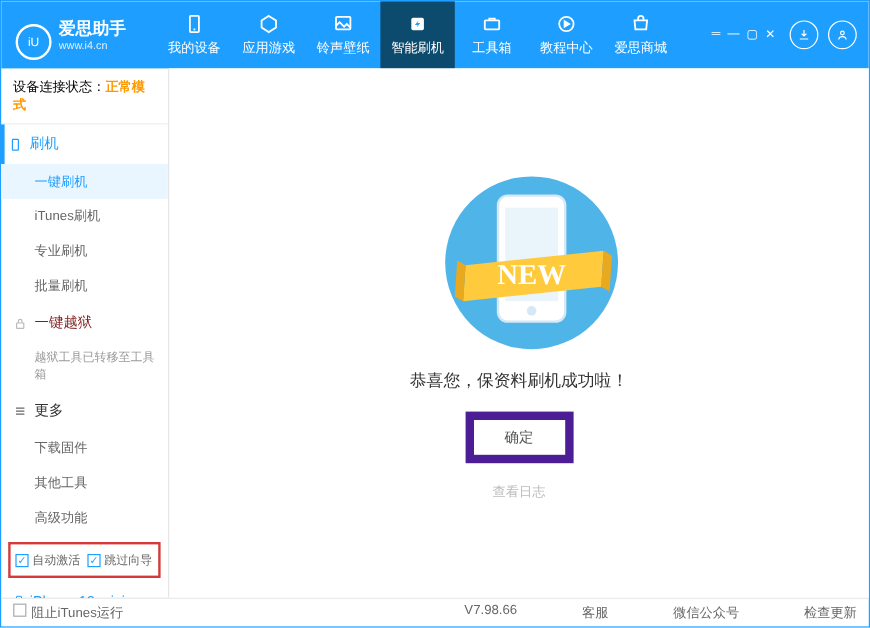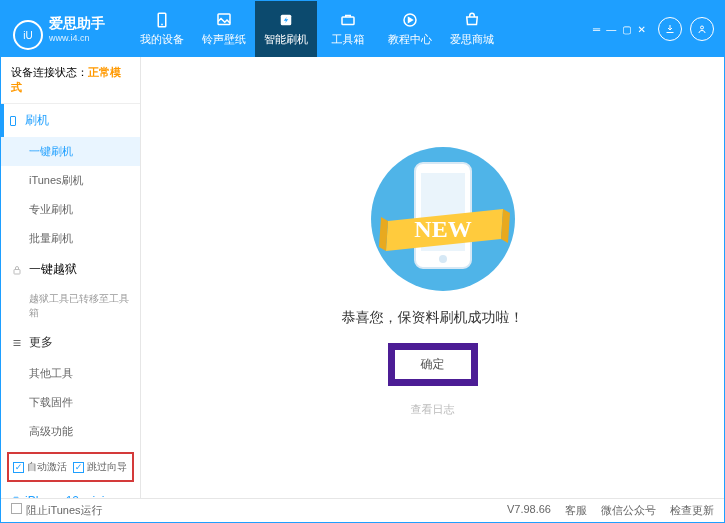--- a/index.html
+++ b/index.html
@@ -16,58 +16,64 @@
 .nav-item svg { width: 18px; height: 18px; }
 .header-right { display: flex; align-items: center; gap: 8px; padding-right: 10px; }
 .header-right .win-btns { display: flex; gap: 6px; font-size: 10px; margin-right: 4px; }
 .circle-btn { width: 24px; height: 24px; border: 1.5px solid #fff; border-radius: 50%; display: flex; align-items: center; justify-content: center; cursor: pointer; }
 .body { display: flex; height: calc(100% - 56px - 24px); }
 .sidebar { width: 140px; border-right: 1px solid #e6e6e6; display: flex; flex-direction: column; overflow-y: auto; position: relative; padding-bottom: 4px; }
 .status-bar { padding: 8px 10px; font-size: 11px; border-bottom: 1px solid #eee; }
 .status-value { color: #ff9900; font-weight: bold; }
 .section-head { display: flex; align-items: center; gap: 6px; padding: 8px 10px; font-size: 12px; color: #333; cursor: pointer; }
 .section-head.active { border-left: 3px solid #1e9fff; color: #1e9fff; padding-left: 3px; }
-.section-head.disabled { color: #000000; }
+.section-head.disabled { color: #7f1d1d; }
 .sub-item { padding: 7px 10px 7px 28px; font-size: 11px; color: #666; cursor: pointer; }
 .sub-item.active { background: #e9f5ff; color: #1e9fff; }
 .sub-note { padding: 6px 10px 6px 28px; font-size: 10px; color: #999; line-height: 1.4; }
 .checkbox-area { border: 2px solid #d43a3a; margin: 6px 6px; padding: 6px 4px; display: flex; gap: 6px; }
 .checkbox-area label { display: flex; align-items: center; gap: 3px; font-size: 10px; color: #666; }
 .chk { width: 11px; height: 11px; border: 1px solid #1e9fff; display: inline-flex; align-items: center; justify-content: center; color: #1e9fff; font-size: 9px; line-height: 1; }
 .device-info { padding: 6px 10px; }
 .device-name { color: #1e9fff; font-size: 12px; display: flex; align-items: center; gap: 4px; }
 .main { flex: 1; display: flex; flex-direction: column; align-items: center; justify-content: center; background: #fff; }
 .illus { width: 180px; height: 150px; position: relative; }
 .success-text { margin-top: 20px; font-size: 14px; color: #333; }
 .ok-btn { margin-top: 16px; border: 7px solid #4c1d95; background: #fff; padding: 6px 26px; font-size: 12px; cursor: pointer; color: #555; }
 .log-link { margin-top: 16px; font-size: 11px; color: #bbb; cursor: pointer; }
 .footer { height: 24px; border-top: 1px solid #e6e6e6; display: flex; align-items: center; padding: 0 10px; font-size: 11px; color: #666; justify-content: space-between; }
 .footer-left { display: flex; align-items: center; gap: 4px; }
 .sq { width: 11px; height: 11px; border: 1px solid #aaa; display: inline-block; }
 .footer-right { display: flex; gap: 14px; }
-.footer-right span { cursor: pointer; }
+.footer-right span { cursor: pointer; margin-left: 40px; }
 </style>
 </head>
 <body>
 
 <div class="header">
   <div class="logo-area">
     <div class="logo-circle">iU</div>
     <div class="logo-text">
       <span class="name">爱思助手</span>
       <span class="domain">www.i4.cn</span>
     </div>
   </div>
   <div class="nav">
     <div class="nav-item">
       <svg viewBox="0 0 24 24" fill="none" stroke="#fff" stroke-width="2">
           <rect x="7" y="3" width="10" height="18" rx="1"></rect>
           <line x1="11" y1="18" x2="13" y2="18"></line>
         </svg>
       <span>我的设备</span>
+    </div>
+    <div class="nav-item">
+      <svg viewBox="0 0 24 24" fill="none" stroke="#fff" stroke-width="2">
+          <path d="M12 3l8 5v8l-8 5-8-5V8z"></path>
+        </svg>
+      <span>应用游戏</span>
     </div>
     <div class="nav-item">
       <svg viewBox="0 0 24 24" fill="none" stroke="#fff" stroke-width="2">
           <rect x="4" y="4" width="16" height="14" rx="1"></rect>
           <path d="M4 14l4-4 5 5 3-3 4 4"></path>
         </svg>
       <span>铃声壁纸</span>
     </div>
     <div class="nav-item active">
       <svg viewBox="0 0 24 24" fill="#fff">
@@ -143,22 +149,22 @@
     </div>
     <div class="sub-note">越狱工具已转移至工具箱</div>
     <div class="section-head">
       <svg width="12" height="12" viewBox="0 0 24 24" fill="none" stroke="#666" stroke-width="2">
           <line x1="5" y1="7" x2="19" y2="7"></line>
           <line x1="5" y1="12" x2="19" y2="12"></line>
           <line x1="5" y1="17" x2="19" y2="17"></line>
         </svg>
       <span>更多</span>
     </div>
+    <div class="sub-item">下载固件</div>
     <div class="sub-item">其他工具</div>
-    <div class="sub-item">下载固件</div>
     <div class="sub-item">高级功能</div>
 
     <div class="checkbox-area">
       <label>
           <span class="chk">✓</span>
           <span>自动激活</span>
         </label>
       <label>
           <span class="chk">✓</span>
           <span>跳过向导</span>

